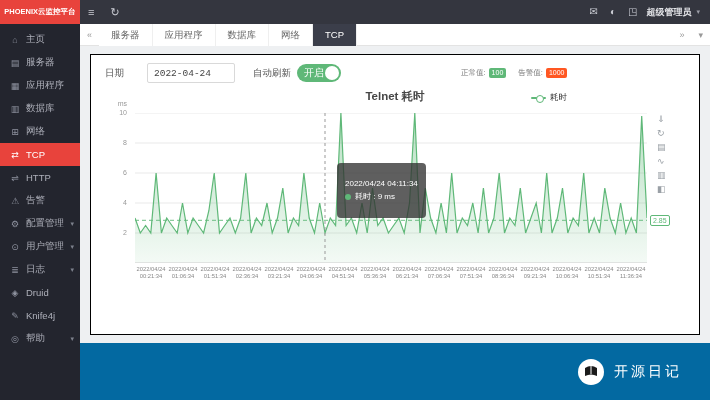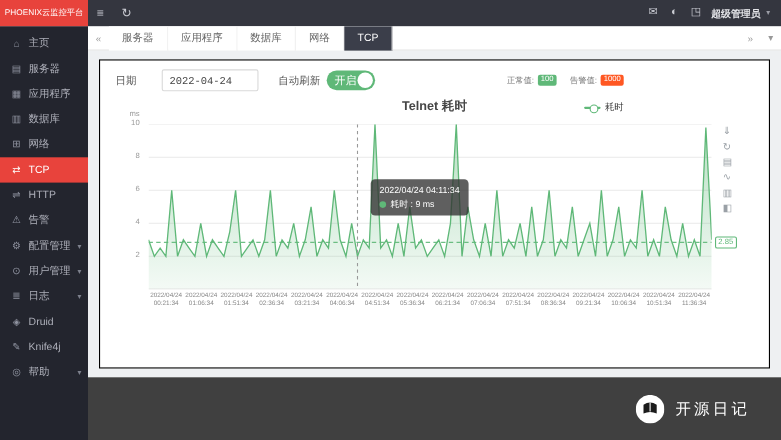--- a/index.html
+++ b/index.html
@@ -2,21 +2,21 @@
 <html><head>
 <meta charset="utf-8">
 <style>
   *{box-sizing:border-box;margin:0;padding:0;}
   html,body{width:710px;height:400px;overflow:hidden;}
   body{font-family:"Liberation Sans","DejaVu Sans",sans-serif;background:#eef0f2;}
   .app{width:710px;height:400px;display:flex;flex-direction:column;}
 
   
   .topbar{height:24px;background:#34363f;display:flex;align-items:center;flex-shrink:0;}
-  .logo{width:80px;height:24px;background:#e8433c;color:#fff;font-size:7.5px;font-weight:normal;display:flex;align-items:center;justify-content:center;flex-shrink:0;white-space:nowrap;}
+  .logo{width:80px;height:24px;background:#e8433c;color:#fff;font-size:7.5px;font-weight:bold;display:flex;align-items:center;justify-content:center;flex-shrink:0;white-space:nowrap;}
   .tb-icon{color:#c9cbd2;font-size:11px;padding:0 8px;height:24px;line-height:24px;cursor:pointer;}
   .tb-right{margin-left:auto;display:flex;align-items:center;}
   .tb-right .tb-icon{font-size:10px;padding:0 6px;}
   .user{font-size:9px;color:#e4e5e9;padding:0 3px;cursor:pointer;font-weight:bold;}
   .u-caret{font-size:7px;color:#9b9da6;padding:0 10px 0 2px;}
 
   .body-row{display:flex;flex:1;min-height:0;}
 
   
   .sidebar{width:80px;background:#23252e;flex-shrink:0;padding-top:4px;overflow:hidden;}
@@ -62,30 +62,30 @@
   .legend .mark::after{content:"";position:absolute;left:5px;top:-2px;width:6px;height:6px;border-radius:50%;background:#fff;border:1.5px solid #5FB878;}
   .legend .ltxt{font-size:8.5px;color:#333;}
 
   .plot-wrap{position:relative;height:176px;margin-top:8px;}
   .ylabels{position:absolute;left:0;top:0;width:26px;height:150px;}
   .ylabels span{position:absolute;right:4px;font-size:7px;color:#999;}
   .yunit{position:absolute;right:6px;top:-13px;font-size:7px;color:#999;}
   #plot{position:absolute;left:30px;top:0;width:512px;height:150px;}
   .xlabels{position:absolute;left:30px;top:153px;width:512px;display:flex;}
   .xl{flex:1;text-align:center;font-size:5.8px;color:#888;line-height:1.25;white-space:nowrap;overflow:hidden;}
-  .tooltip{position:absolute;background:rgba(50,50,50,.78);border-radius:4px;padding:5px 8px;color:#fff;z-index:5;pointer-events:none;white-space:nowrap;}
+  .tooltip{position:absolute;background:rgba(50,50,50,.78);border-radius:4px;padding:16px 8px;color:#fff;z-index:5;pointer-events:none;white-space:nowrap;}
   .tt-date{font-size:8px;margin-bottom:3px;}
   .tt-line{font-size:8px;display:flex;align-items:center;gap:4px;}
   .tt-dot{width:6px;height:6px;border-radius:50%;background:#5FB878;display:inline-block;}
   .avg-tag{position:absolute;font-size:7px;color:#5FB878;border:1px solid #5FB878;background:#fff;border-radius:2px;padding:0 2px;line-height:9px;}
   .toolbox{position:absolute;left:552px;top:2px;display:flex;flex-direction:column;gap:5px;color:#9aa0a6;font-size:9px;}
   .toolbox span{cursor:pointer;line-height:1;}
 
   
-  .footer{height:57px;background:#404040;display:flex;align-items:center;justify-content:flex-end;padding-right:28px;gap:10px;flex-shrink:0;}
+  .footer{height:57px;background:#0369a1;display:flex;align-items:center;justify-content:flex-end;padding-right:28px;gap:10px;flex-shrink:0;}
   .brand{color:#fff;font-size:14px;letter-spacing:3px;}
 </style>
 </head>
 <body>
 
 <div class="app">
 
   <header class="topbar">
     <div class="logo">PHOENIX云监控平台</div>
     <div id="tb-left" style="display:flex;">

